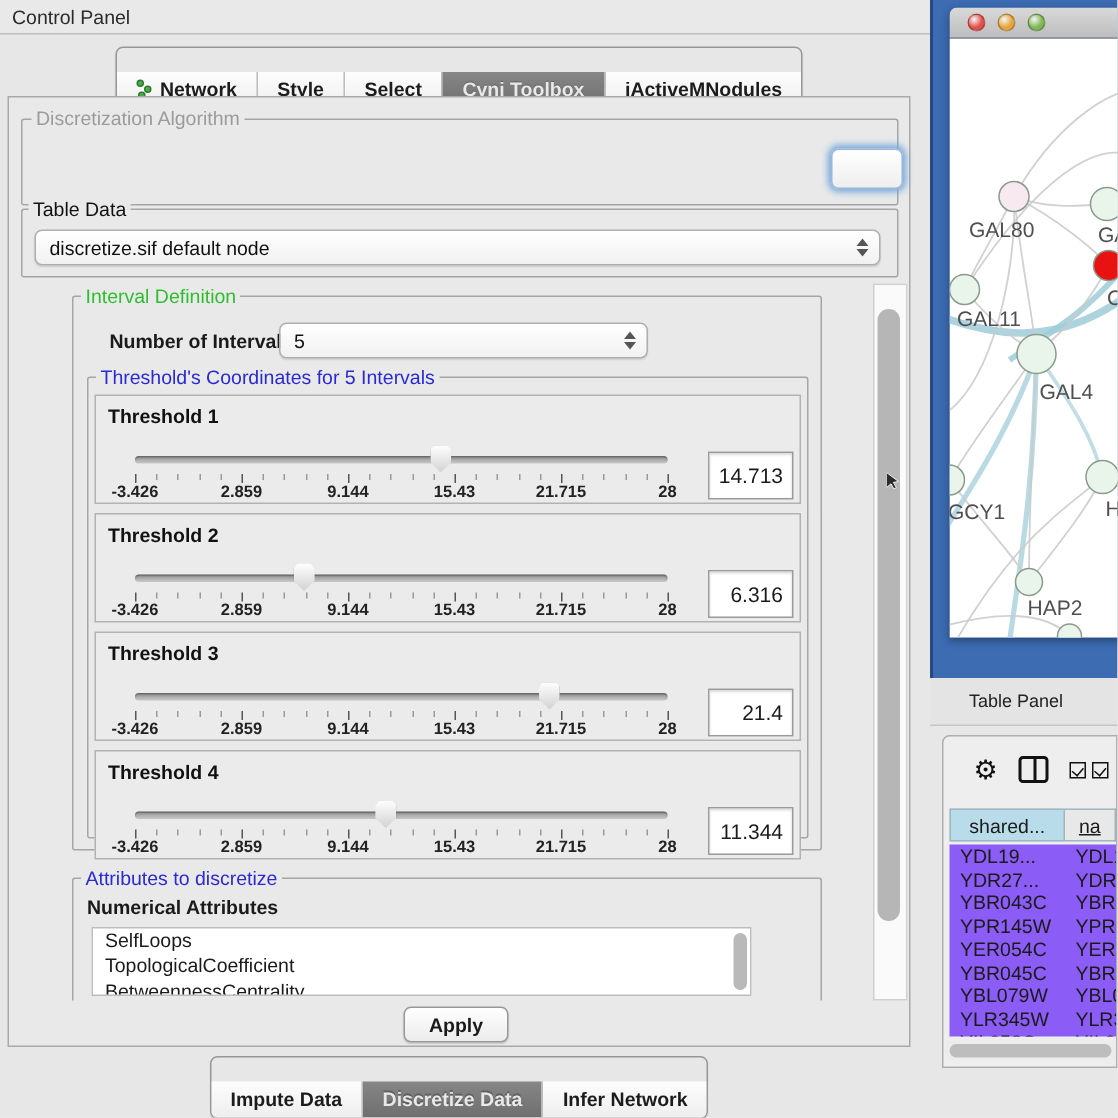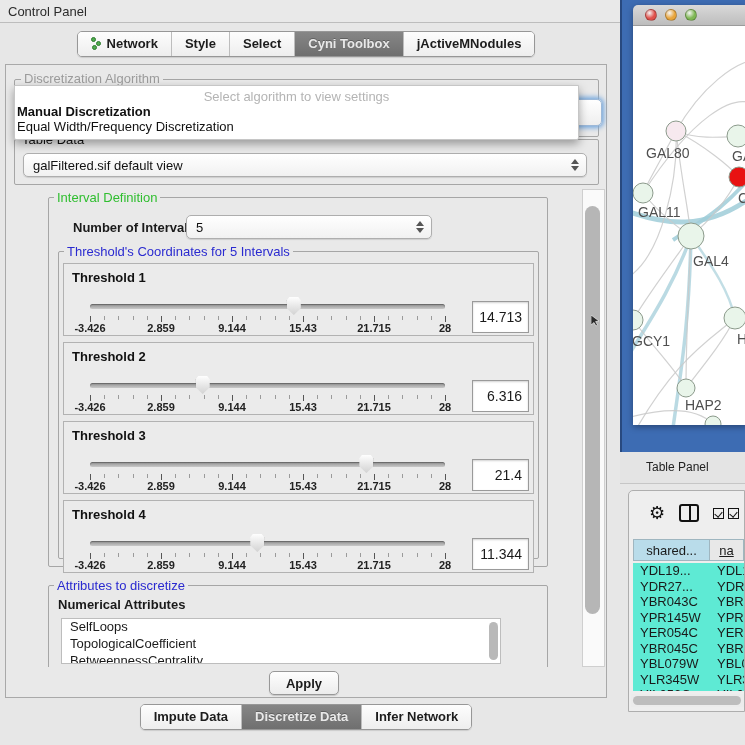--- a/index.html
+++ b/index.html
@@ -12,21 +12,21 @@
   .titlebar{left:0;top:0;width:745px;height:22px;background:#e9e9e9;border-bottom:1px solid #bdbdbd;}
   .titlebar .title{position:absolute;left:8px;top:4px;font-size:13px;color:#2b2b2b;}
   .win-ctrl{position:absolute;top:3px;font-size:13px;color:#222;cursor:default;}
 
   
   .tabstrip{display:flex;justify-content:center;}
   .tabgroup{display:flex;border:1px solid #979797;border-radius:5px;overflow:hidden;
             box-shadow:0 1px 1px rgba(0,0,0,.12);}
   .tab{padding:4px 13px 5px;font-size:13px;font-weight:bold;color:#1c1c1c;
        background:linear-gradient(#fdfdfd,#eeeeee);border-right:1px solid #bdbdbd;
-       display:flex;align-items:center;gap:5px;white-space:nowrap;}
+       display:flex;align-items:center;gap:5px;white-space:nowrap;margin-top:16px;}
   .tab:last-child{border-right:none;}
   .tab.sel{background:linear-gradient(#868686,#6f6f6f);color:#e9e9e9;text-shadow:0 -1px 0 rgba(0,0,0,.25);}
   .net-ico{width:11px;height:13px;position:relative;}
   .net-ico i{position:absolute;width:5px;height:5px;border-radius:50%;background:#4eaa4e;border:1px solid #2c7a2c;box-sizing:border-box;}
   .net-ico i:nth-child(1){left:0;top:0;}
   .net-ico i:nth-child(2){left:5px;top:4px;}
   .net-ico i:nth-child(3){left:1px;top:8px;}
 
   
   .main-panel{left:5px;top:64px;width:602px;height:634px;background:#e9e9e9;
@@ -103,21 +103,21 @@
   .tp-toolbar{position:absolute;left:0;top:0;width:100%;height:44px;display:flex;align-items:center;gap:14px;padding-left:20px;box-sizing:border-box;}
   .gear{font-size:18px;color:#111;line-height:1;}
   .colsplit{width:20px;height:18px;border:2px solid #111;border-radius:3px;box-sizing:border-box;position:relative;}
   .colsplit:after{content:"";position:absolute;left:50%;top:0;bottom:0;width:2px;background:#111;}
   .cbx{width:11px;height:11px;border:1.5px solid #111;box-sizing:border-box;position:relative;}
   .cbx:after{content:"";position:absolute;left:2px;top:1px;width:4px;height:6px;border:solid #111;border-width:0 1.5px 1.5px 0;transform:rotate(40deg);}
   .tbl-header{position:absolute;top:48px;left:4px;right:0;height:22px;display:flex;font-size:13px;}
   .th{border:1px solid #9fb6c0;box-sizing:border-box;display:flex;align-items:center;justify-content:center;background:#e8e8e8;}
   .th.first{width:77px;background:#b9dcea;}
   .th.second{flex:1;border-left:none;text-decoration:underline;}
-  .tbl-rows{position:absolute;top:72px;left:4px;right:0;bottom:20px;background:#5eead4;font-size:13px;overflow:hidden;}
+  .tbl-rows{position:absolute;top:72px;left:4px;right:0;bottom:20px;background:#8b5cf6;font-size:13px;overflow:hidden;}
   .tr{height:15.5px;display:flex;white-space:nowrap;}
   .td1{width:77px;padding-left:7px;box-sizing:border-box;overflow:hidden;}
   .td2{flex:1;padding-left:7px;overflow:hidden;}
 
   .cursor{left:591px;top:315px;width:10px;height:12px;z-index:40;}
 </style>
 </head>
 <body>
 
 <div class="abs titlebar">
@@ -150,30 +150,25 @@
       </div>
     </div>
 </div>
 
 <div class="abs main-panel">
 
   <div class="groupbox" style="left:8px;top:14px;width:585px;height:58px;"></div>
   <div class="grouplabel lbl-gray" style="left:15px;top:6px;">Discretization Algorithm</div>
   <div class="abs focus-combo" style="left:548px;top:34px;width:46px;height:25px;"></div>
 
-  <div class="abs popup">
-    <div class="hint">Select algorithm to view settings</div>
-    <div class="item" style="top:18px;font-weight:bold;">Manual Discretization</div>
-    <div class="item" style="top:33px;">Equal Width/Frequency Discretization</div>
-  </div>
 
   <div class="groupbox" style="left:8px;top:74px;width:585px;height:46px;"></div>
   <div class="grouplabel lbl-black" style="left:13px;top:67px;">Table Data</div>
   <div class="combo" style="left:17px;top:88px;width:564px;height:24px;">
-    <span>galFiltered.sif default view</span>
+    <span>discretize.sif default node</span>
     <span class="stepper">
         <i class="up"></i>
         <i class="dn"></i>
       </span>
   </div>
 
   <div class="abs viewport">
 
     <div class="groupbox" style="left:39px;top:8px;width:500px;height:370px;"></div>
     <div class="grouplabel lbl-green" style="left:45px;top:1px;">Interval Definition</div>

